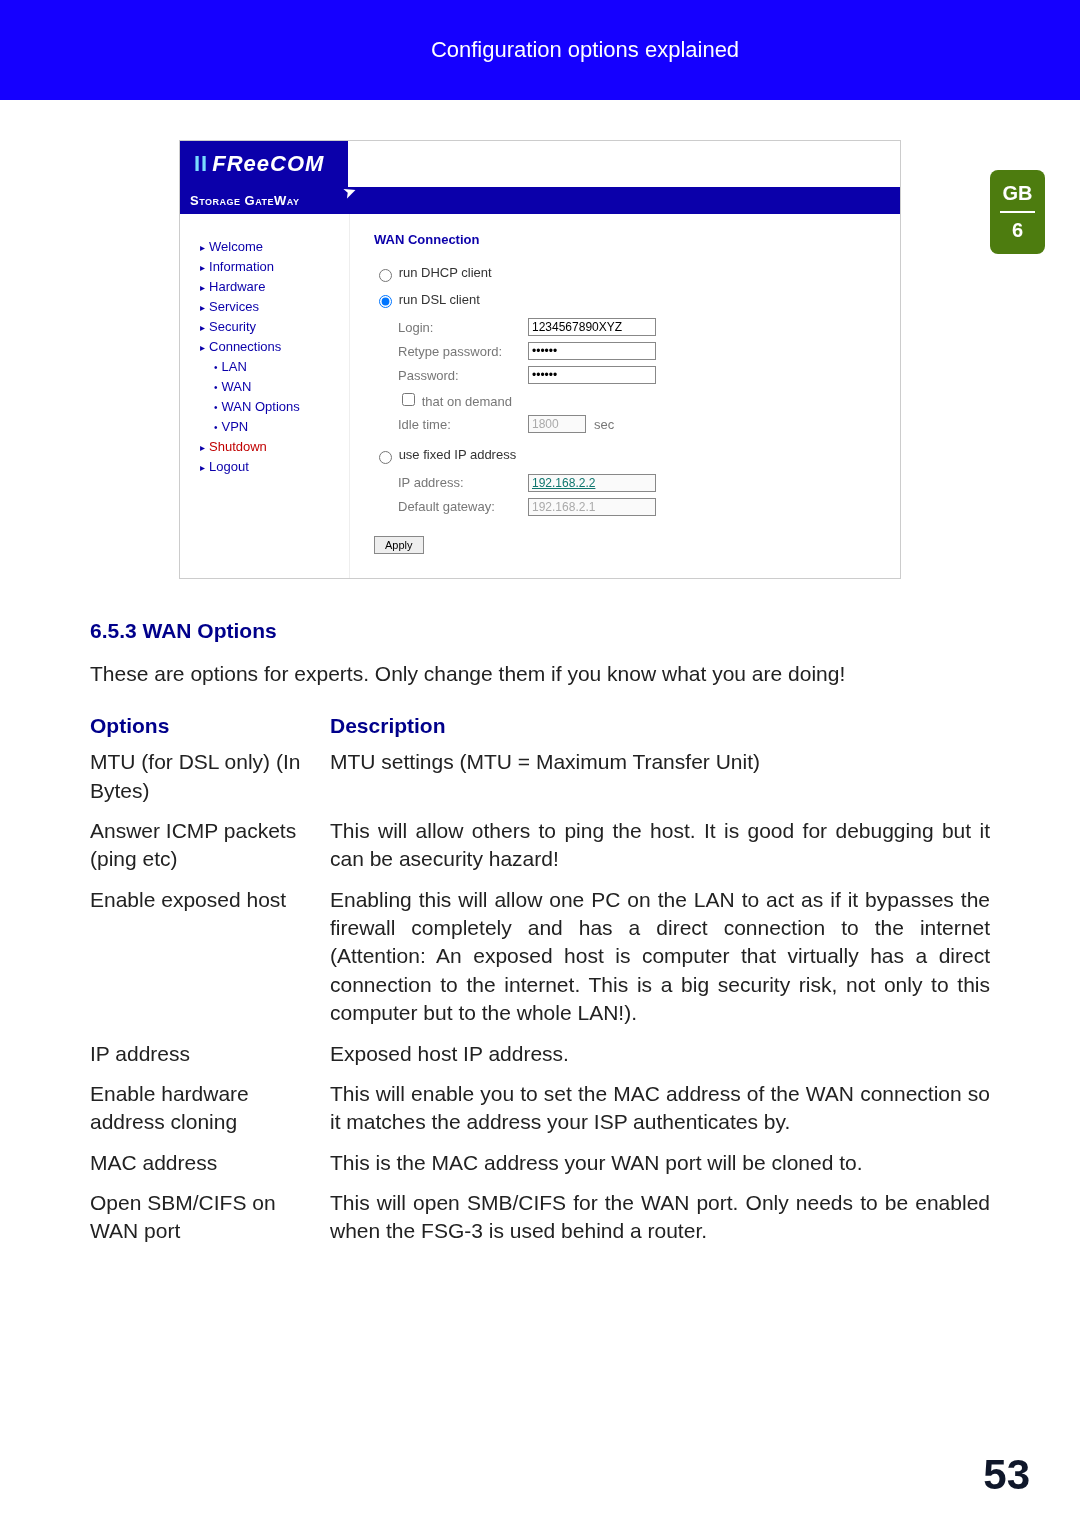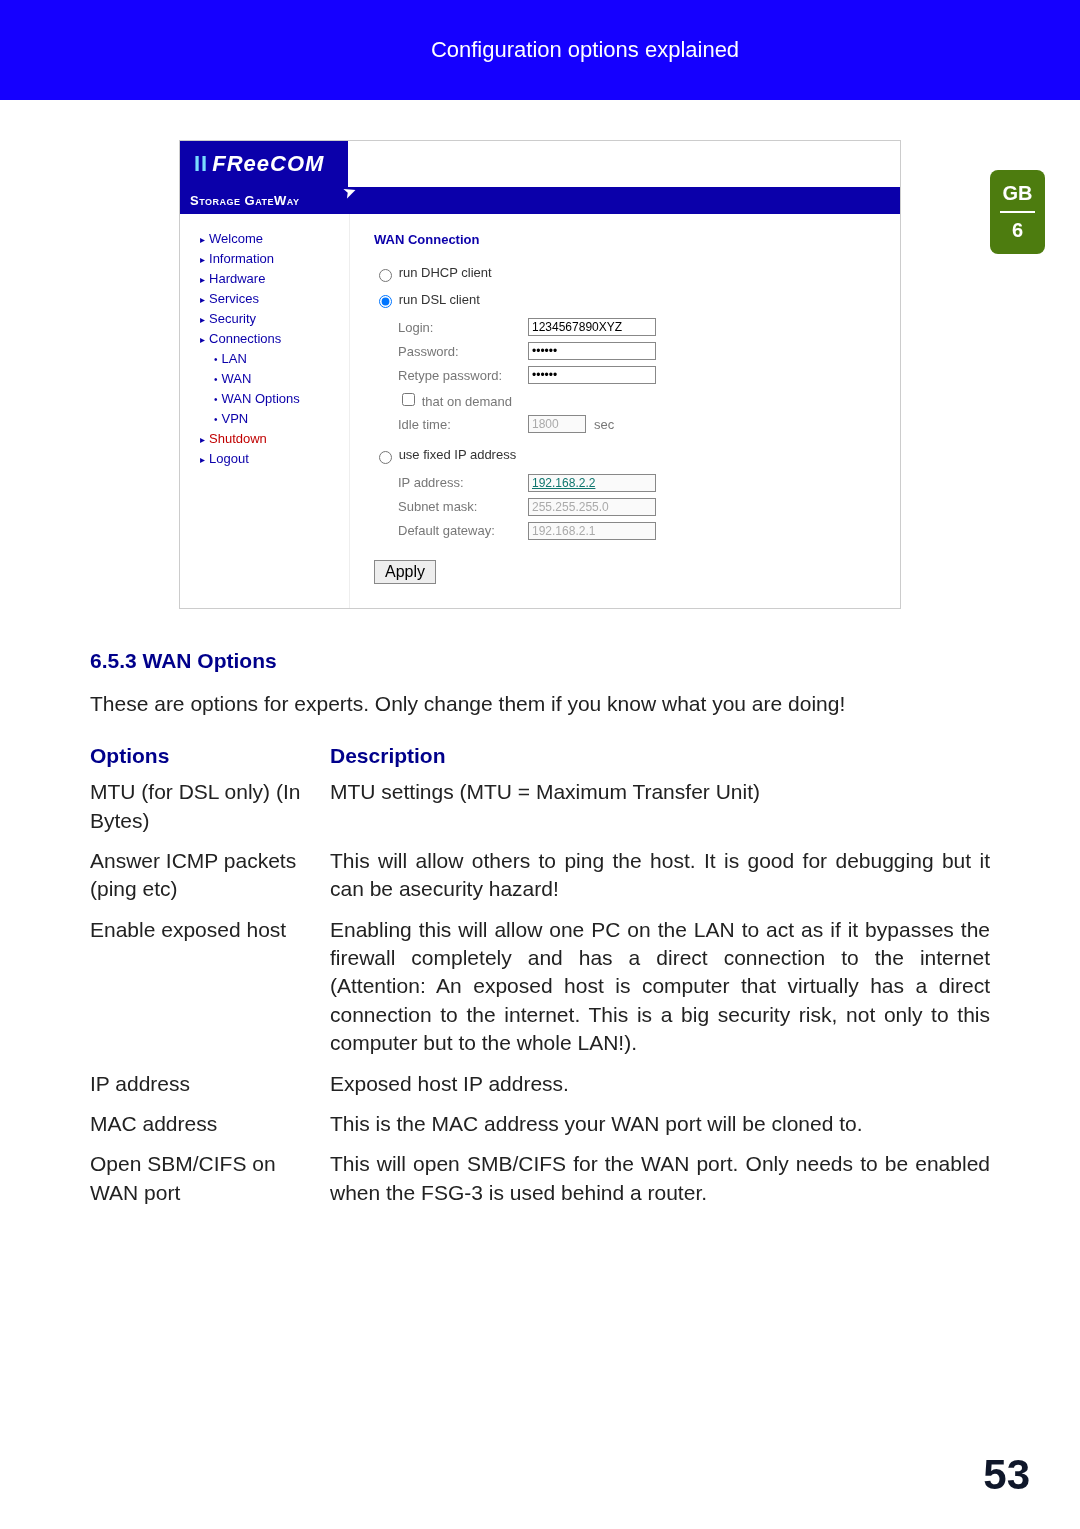--- a/index.html
+++ b/index.html
@@ -104,21 +104,21 @@
     font-size: 16px;
     color: #fff;
     transform: rotate(-20deg);
   }
   .shot-body {
     display: flex;
   }
   .shot-sidebar {
     width: 170px;
     border-right: 1px solid #eee;
-    padding: 12px 0 30px 20px;
+    padding: 20px 0 30px 20px;
     font-size: 13px;
     box-sizing: border-box;
   }
   .shot-sidebar .item {
     color: #0b00aa;
     margin: 5px 0;
     cursor: pointer;
   }
   .shot-sidebar .item.sub {
     margin-left: 14px;
@@ -171,21 +171,21 @@
     color: #777;
     text-align: center;
   }
   .cb-row {
     margin: 6px 0 6px 24px;
     color: #777;
   }
   .apply-btn {
     margin-top: 14px;
     padding: 2px 10px;
-    font-size: 16px;
+    font-size: 11px;
     border: 1px solid #888;
     background: #eee;
     cursor: pointer;
   }
 
   
   .doc h3 {
     color: #00008b;
     font-size: 21px;
     font-weight: bold;
@@ -282,48 +282,44 @@
           <div class="radio-row">
             <input type="radio" name="wan" checked="" style="">
             <span>run DSL client</span>
           </div>
 
           <div class="field-row">
             <span class="flabel">Login:</span>
             <input type="text" value="1234567890XYZ" style="">
           </div>
           <div class="field-row">
+            <span class="flabel">Retype password:</span>
+            <input type="password" value="••••••" style="">
+          </div>
+          <div class="field-row">
             <span class="flabel">Password:</span>
-            <input type="password" value="••••••" style="">
-          </div>
-          <div class="field-row">
-            <span class="flabel">Retype password:</span>
             <input type="password" value="••••••" style="">
           </div>
           <div class="cb-row">
             <input type="checkbox" style="">
             <span>that on demand</span>
           </div>
           <div class="field-row">
             <span class="flabel">Idle time:</span>
             <input type="text" style="width: 50px; color: rgb(170, 170, 170);" disabled="" value="1800">
             <span class="unit">sec</span>
           </div>
 
           <div class="radio-row" style="margin-top:14px;">
             <input type="radio" name="wan" style="">
             <span>use fixed IP address</span>
           </div>
           <div class="field-row">
             <span class="flabel">IP address:</span>
             <input type="text" style="color: #0f766e; text-decoration: underline;" disabled="" value="192.168.2.2">
-          </div>
-          <div class="field-row">
-            <span class="flabel">Subnet mask:</span>
-            <input type="text" style="color: rgb(170, 170, 170);" disabled="" value="255.255.255.0">
           </div>
           <div class="field-row">
             <span class="flabel">Default gateway:</span>
             <input type="text" style="color: rgb(170, 170, 170);" disabled="" value="192.168.2.1">
           </div>
 
           <button class="apply-btn">Apply</button>
         </div>
       </div>
     </div>
@@ -348,20 +344,24 @@
             </div>
             <div class="row">
               <div class="col1">Enable exposed host</div>
               <div class="col2">Enabling this will allow one PC on the LAN to act as if it bypasses the firewall completely and has a direct connection to the internet (Attention: An exposed host is computer that virtually has a direct connection to the internet. This is a big security risk, not only to this computer but to the whole LAN!).</div>
             </div>
             <div class="row">
               <div class="col1">IP address</div>
               <div class="col2">Exposed host IP address.</div>
             </div>
             <div class="row">
+              <div class="col1">Enable hardware address cloning</div>
+              <div class="col2">This will enable you to set the MAC address of the WAN connection so it matches the address your ISP authenticates by.</div>
+            </div>
+            <div class="row">
               <div class="col1">MAC address</div>
               <div class="col2">This is the MAC address your WAN port will be cloned to.</div>
             </div>
             <div class="row">
               <div class="col1">Open SBM/CIFS on WAN port</div>
               <div class="col2">This will open SMB/CIFS for the WAN port. Only needs to be enabled  when the FSG-3 is used behind a router.</div>
             </div>
           </div>
       </div>
     </div>

